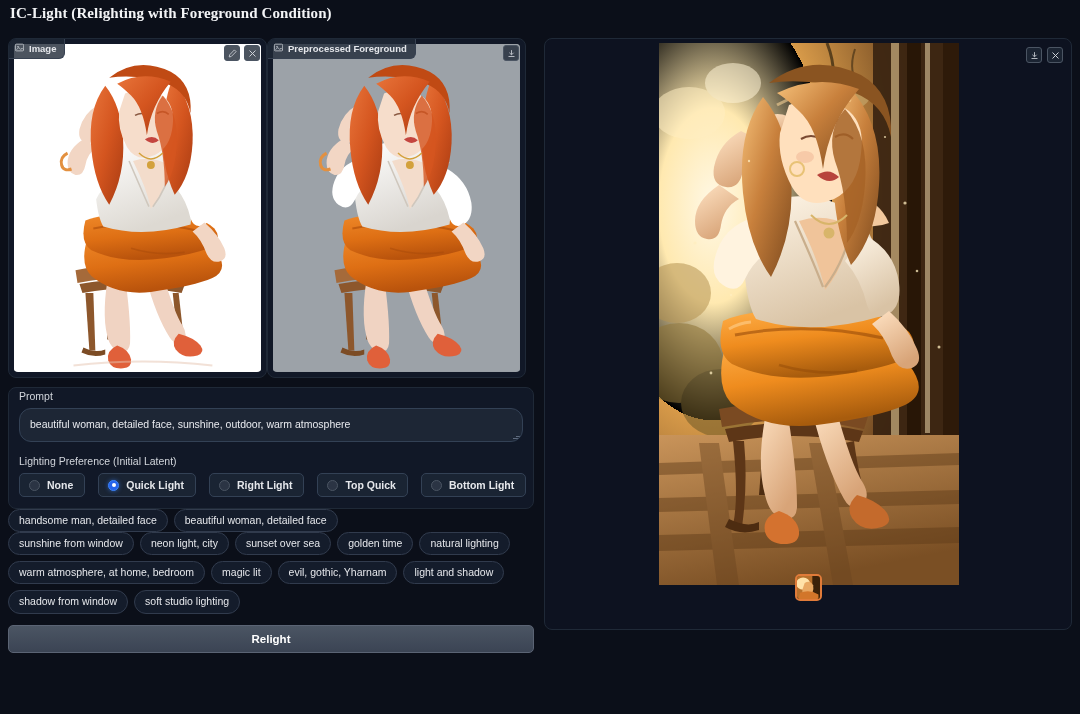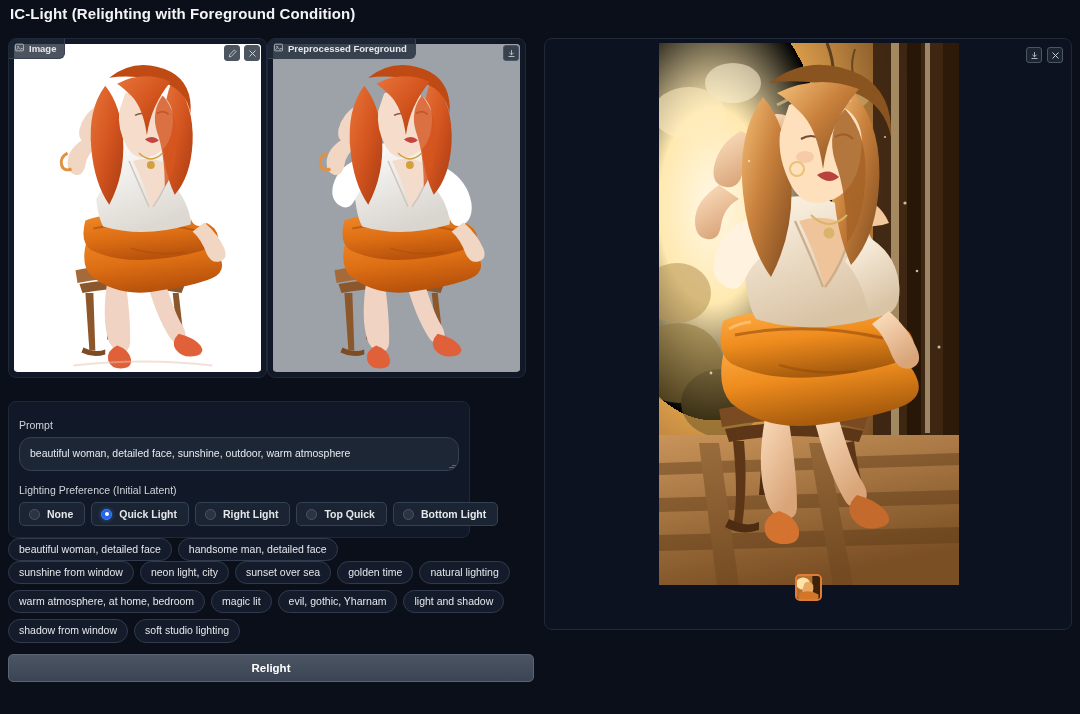--- a/index.html
+++ b/index.html
@@ -10,20 +10,21 @@
     font-family: "Liberation Sans", sans-serif;
     overflow: hidden;
   }
   #app { position: relative; width: 1080px; height: 714px; background: #0b0f19; }
 
   
   .app-title {
     position: absolute; left: 10px; top: 5px;
     font-size: 15px; font-weight: bold; color: #f3f4f6;
     letter-spacing: 0.1px;
+    font-family: Liberation Serif, serif;
   }
 
   
   .left-col { position: absolute; left: 8px; top: 38px; width: 526px; }
 
   
   .img-row { display: flex; }
   .img-card {
     position: relative; width: 259px; height: 340px;
     background: #111827; border: 1px solid #1f2937; border-radius: 8px;
@@ -41,40 +42,40 @@
   .card-btns { position: absolute; right: 6px; top: 6px; z-index: 6; display: flex; gap: 4px; }
   .icon-btn {
     width: 16px; height: 16px; border: 1px solid #4b5563; border-radius: 3px;
     background: #1f2937cc; display: flex; align-items: center; justify-content: center;
     color: #d1d5db; cursor: pointer;
   }
   .icon-btn svg { display: block; }
 
   
   .opts-card {
-    margin-top: 23px; width: 462px;
+    margin-top: 9px; width: 526px;
     background: #111827; border: 1px solid #1f2937; border-radius: 8px;
-    padding: 17px 10px 11px 10px;
+    padding: 2px 10px 11px 10px;
   }
   .field-label { font-size: 10.5px; color: #d1d5db; margin-bottom: 6px; }
   .prompt-box {
     position: relative;
     width: 100%; height: 34px;
     background: #1d2635; border: 1px solid #334155; border-radius: 12px;
     padding: 9px 10px; font-size: 10.5px; color: #e8eaef;
     line-height: 1.2; overflow: hidden; white-space: nowrap;
   }
   .resize-grip { position: absolute; right: 2px; bottom: 1px; width: 8px; height: 8px; opacity: .55; }
   .resize-grip i { position: absolute; right: 0; background: #94a3b8; height: 1px; display: block; }
   .resize-grip i:nth-child(1) { bottom: 1px; width: 7px; }
   .resize-grip i:nth-child(2) { bottom: 3.5px; width: 4px; }
 
   .section-gap { height: 13px; }
 
-  .radio-row { display: flex; gap: 6px; margin-top: 1px; }
+  .radio-row { display: flex; gap: 13px; margin-top: 1px; }
   .radio-pill {
     display: flex; align-items: center; gap: 7px;
     background: #1a2433; border: 1px solid #334155; border-radius: 5px;
     padding: 5px 11px 5px 9px; cursor: pointer;
   }
   .radio-pill .dot {
     width: 11px; height: 11px; border-radius: 50%;
     background: #2b3444; border: 1px solid #4b5563;
     flex: 0 0 auto; position: relative;
   }
@@ -347,22 +348,22 @@
           <span class="lbl">Top Quick</span>
         </div>
         <div class="radio-pill">
           <span class="dot"></span>
           <span class="lbl">Bottom Light</span>
         </div>
       </div>
     </div>
 
     <div class="chip-wrap">
+      <div class="chip">handsome man, detailed face</div>
       <div class="chip">beautiful woman, detailed face</div>
-      <div class="chip">handsome man, detailed face</div>
     </div>
 
     <div class="chip-wrap" style="width:516px;">
       <div class="chip">sunshine from window</div>
       <div class="chip">neon light, city</div>
       <div class="chip">sunset over sea</div>
       <div class="chip">golden time</div>
       <div class="chip">natural lighting</div>
       <div class="chip">warm atmosphere, at home, bedroom</div>
       <div class="chip">magic lit</div>

